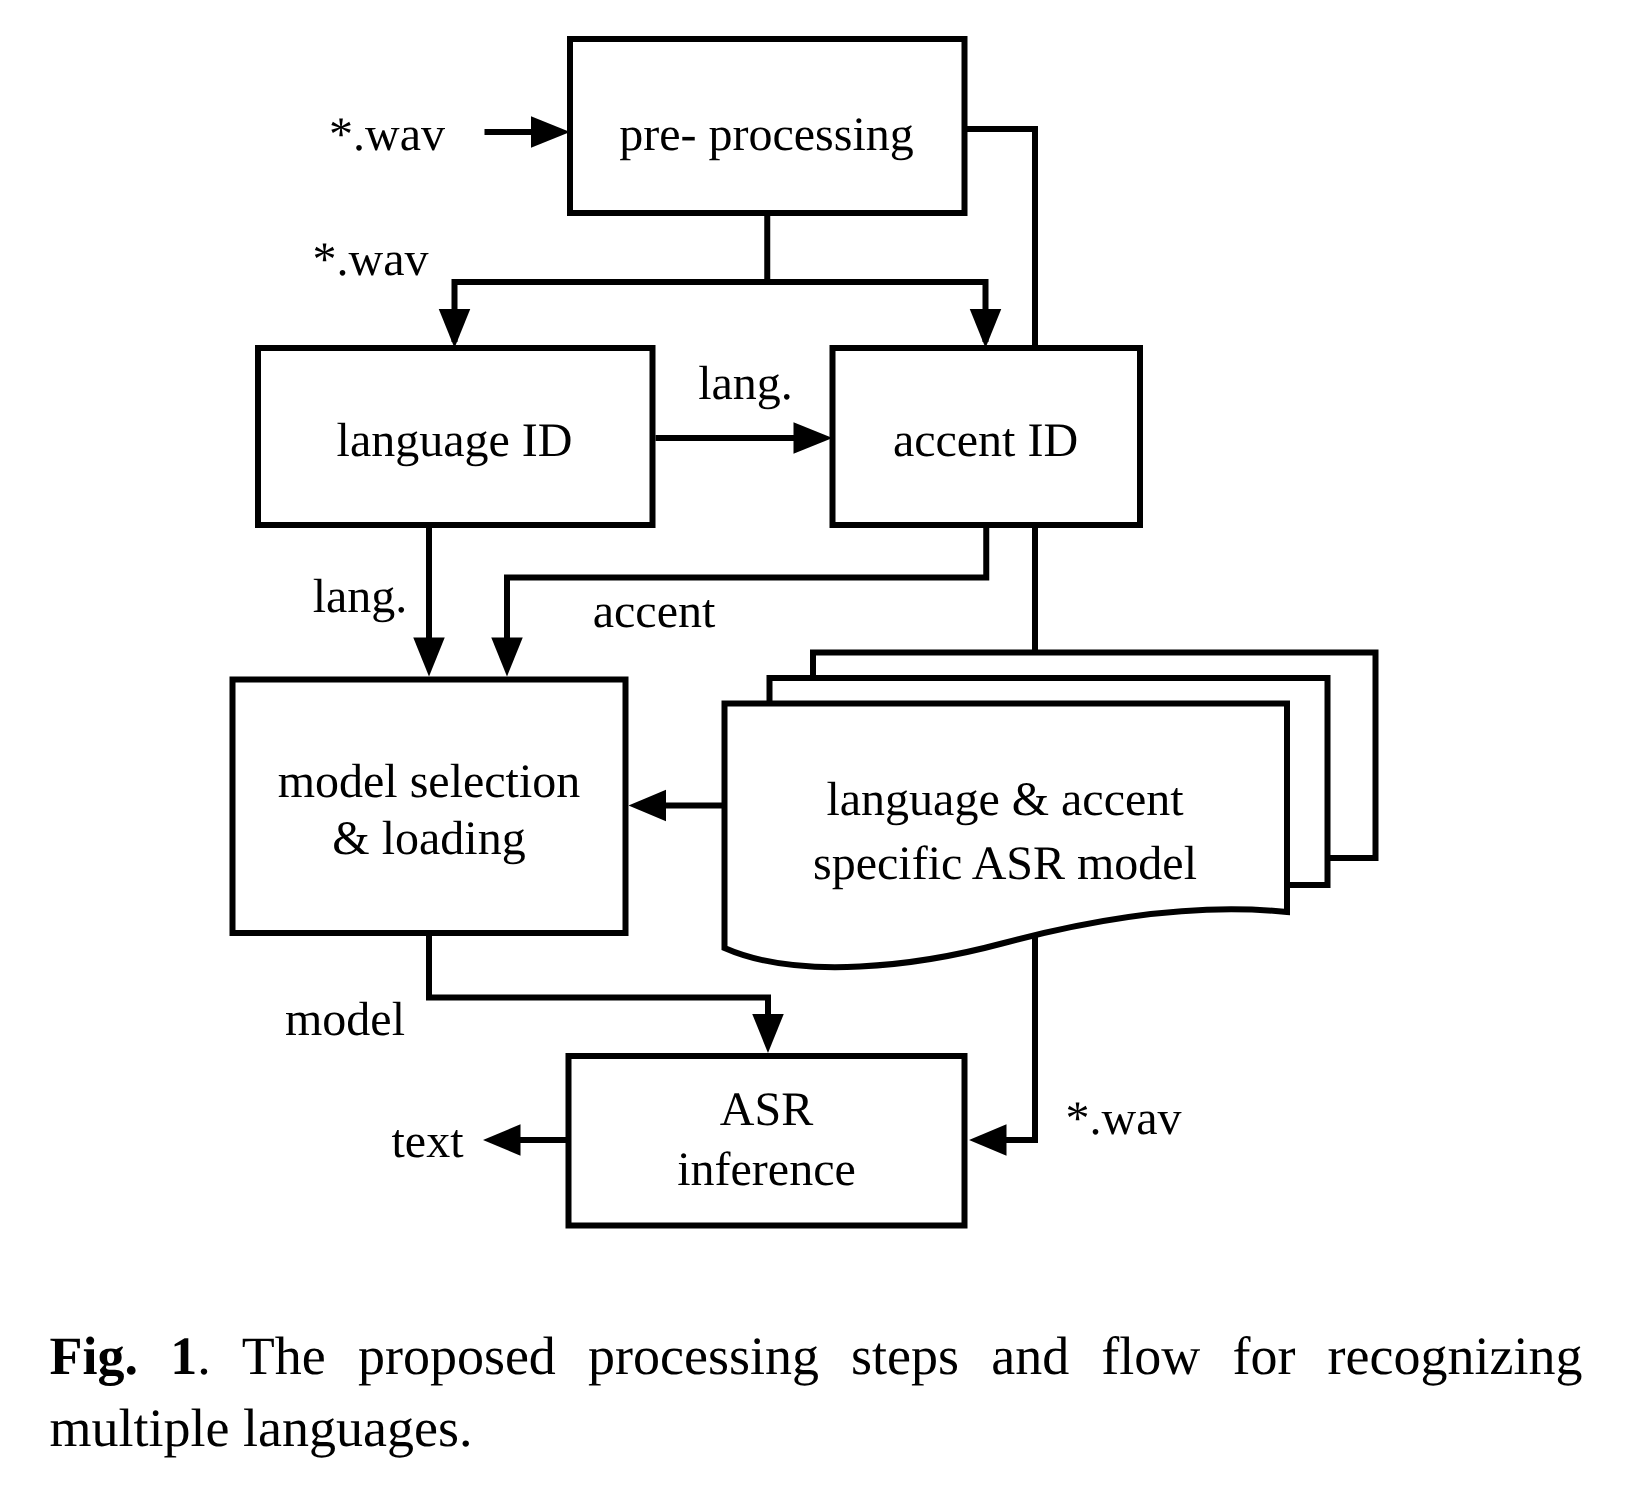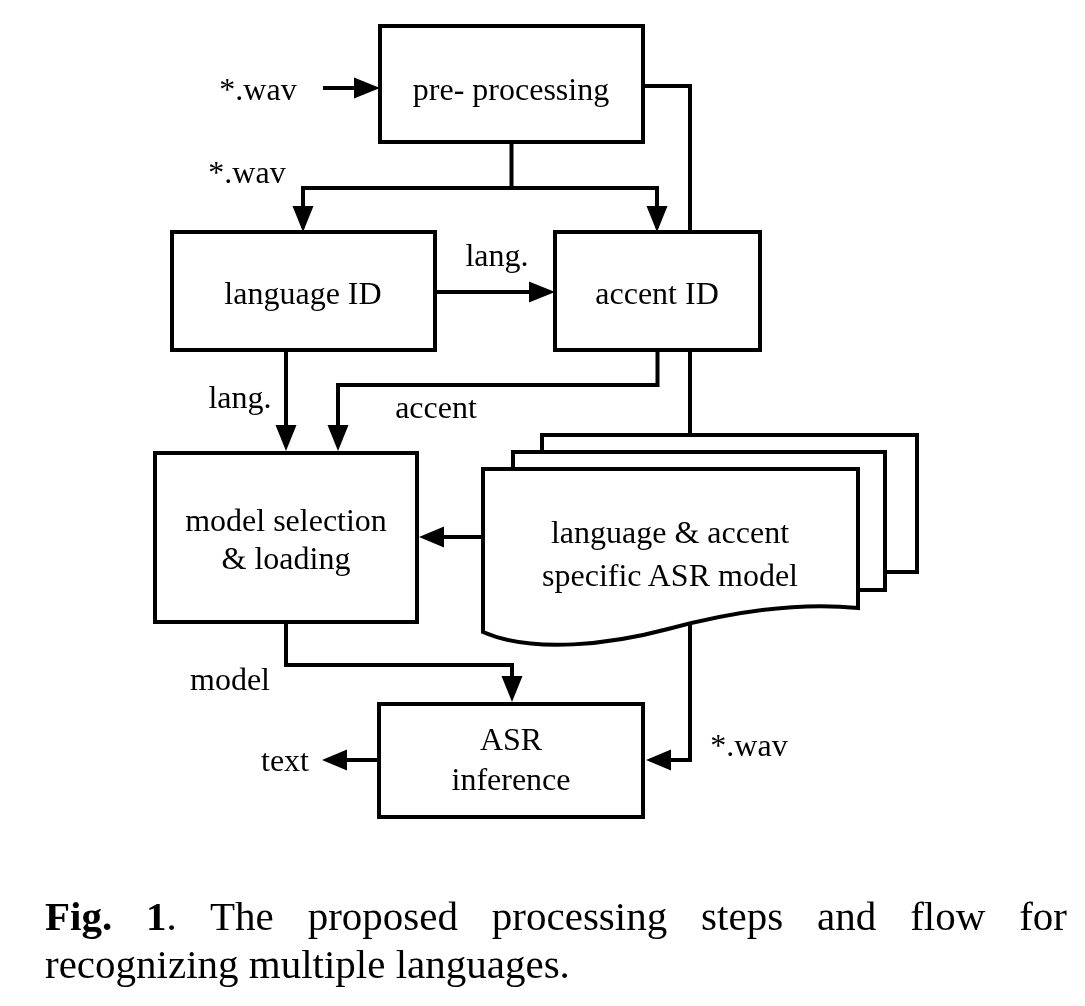--- a/index.html
+++ b/index.html
@@ -42,22 +42,22 @@
   .lbl {
     font-family: "Liberation Serif", "DejaVu Serif", serif;
     font-size: 32px;
     fill: #000000;
   }
   .caption {
     position: absolute;
     left: 33px;
     top: 880px;
     width: 1022px;
-    margin: 12px;
-    font-size: 41px;
+    margin: 0;
+    font-size: 36px;
     line-height: 48px;
     text-align: justify;
     color: #000000;
   }
   .caption b { font-weight: bold; }
 </style>
 </head>
 <body>
 
 <div class="stage">

